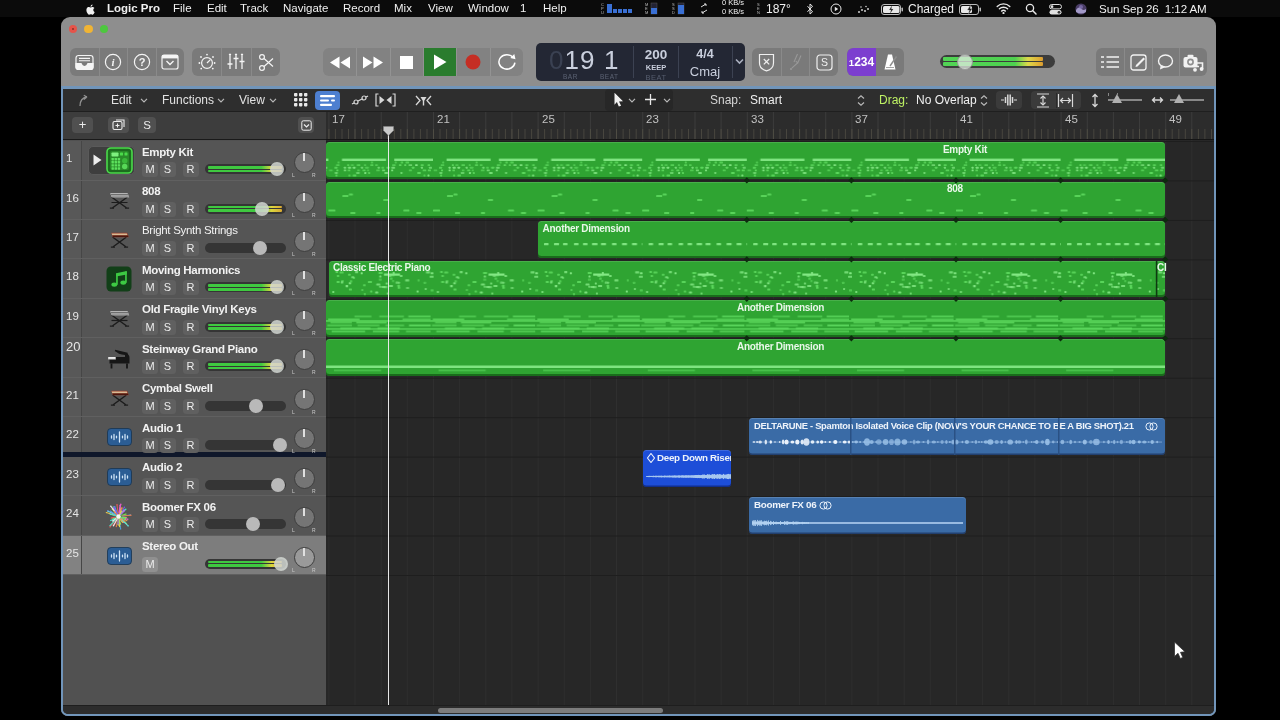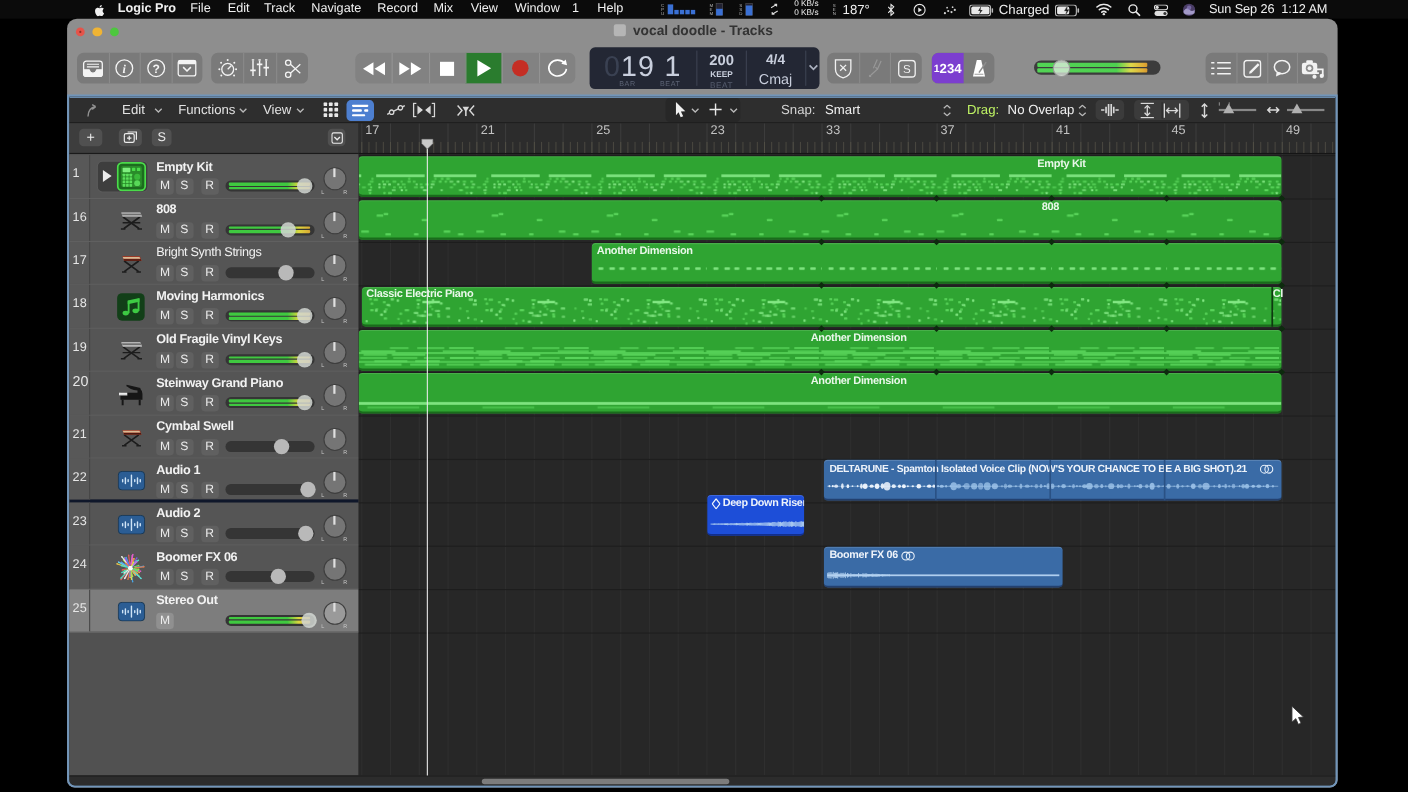--- a/index.html
+++ b/index.html
@@ -122,21 +122,20 @@
       <circle cx="6" cy="4" r="2" fill="#8877bb" opacity="0.7"></circle>
     </svg>
 <div class="mi" style="left:1099px;font-size:11.6px;letter-spacing:-0.1px">Sun Sep 26&nbsp;&nbsp;1:12 AM</div>
 </div>
 <div id="win">
 <div id="titlebar">
 <div class="tl" style="left:7.5px;background:#e5544a"></div>
 <div class="tl" style="left:23px;background:#f0b434"></div>
 <div class="tl" style="left:38.5px;background:#4dc73e"></div>
 <div class="ab" style="left:10.5px;top:10.5px;width:2.5px;height:2.5px;border-radius:50%;background:#8a2f26"></div>
-<div id="title" style="transform:translateX(-8px)"><span style="display:inline-block;width:11px;height:11px;background:#b5b5b5;border-radius:2px;vertical-align:-1px;margin-right:6px"></span>vocal doodle - Tracks</div>
 </div>
 <div class="seg" style="left:9px;top:31px;width:114px;height:28px;background:#7a7a7a;border-radius:6px">
       <div class="b" style="width:28.5px;">
         <svg width="19" height="17" viewBox="0 0 19 17">
           <g fill="none" stroke="#f4f4f4" stroke-width="1.2">
             <rect x="1" y="1.5" width="17" height="14" rx="2.5"></rect>
             <path d="M1 9.5 L6 9.5 Q7 12.5 9.5 12.5 Q12 12.5 13 9.5 L18 9.5 L18 13 Q18 15.5 15.5 15.5 L3.5 15.5 Q1 15.5 1 13 Z" fill="#f4f4f4"></path>
             <path d="M4 4.4 L15 4.4 M4 6.8 L15 6.8" stroke-width="1.1"></path>
           </g>
         </svg>
@@ -854,21 +853,21 @@
             <span style="background:#606060;margin-left:-1.5px">S</span>
             <span style="background:#606060;margin-left:4px">R</span>
           </div>
 <div class="ab" style="left:142px;top:23px;width:81px;height:10px;background:#353535;border-radius:5px"></div>
 <div class="ab" style="left:186px;top:21px;width:14px;height:14px;border-radius:50%;background:#b9b9b9"></div>
 <div class="ab" style="left:230.5px;top:11px;width:21px;height:21px;border-radius:50%;background:#757575;border:1.5px solid #3e3e3e"></div>
 <div class="ab" style="left:240.2px;top:12px;width:1.6px;height:8px;background:#e0e0e0"></div>
 <div class="ab" style="left:229px;top:31px;font-size:5px;color:#c8c8c8">L</div>
           <div class="ab" style="left:249px;top:31px;font-size:5px;color:#c8c8c8">R</div>
 </div>
-<div class="ab" style="left:0;top:277.2px;width:263px;height:39.5px;background:#555555;border-bottom:3px solid #0f172a;">
+<div class="ab" style="left:0;top:277.2px;width:263px;height:39.5px;background:#555555;border-bottom:5px solid #0f172a;">
 <div class="ab" style="left:0;top:0;width:18.5px;height:100%;background:#585858;border-right:1px solid #464646"></div>
 <div class="ab" style="left:3px;top:11px;width:15px;color:#e6e6e6;font-size:11.5px">22</div>
 <div class="ab" style="left:44px;top:11px"><svg width="25" height="18" viewBox="0 0 25 18">
               <rect x="0.5" y="0.5" width="24" height="17" rx="3.5" fill="#2b5d94" stroke="#17344f" stroke-width="0.8"></rect>
               <g stroke="#cfe4f7" stroke-width="1.3" stroke-linecap="round">
                 <path d="M4.5 8 L4.5 10 M7 6.5 L7 11.5 M9.5 8.2 L9.5 9.8 M12.5 4 L12.5 14 M15.5 8.2 L15.5 9.8 M18 6.5 L18 11.5 M20.5 8 L20.5 10"></path>
               </g>
             </svg></div>
 <div class="ab" style="left:79px;top:4.5px;color:#f2f2f2;font-size:11.5px;font-weight:bold;letter-spacing:-0.3px;white-space:nowrap">Audio 1</div>
 <div class="msr" style="left:79px;top:21px">

